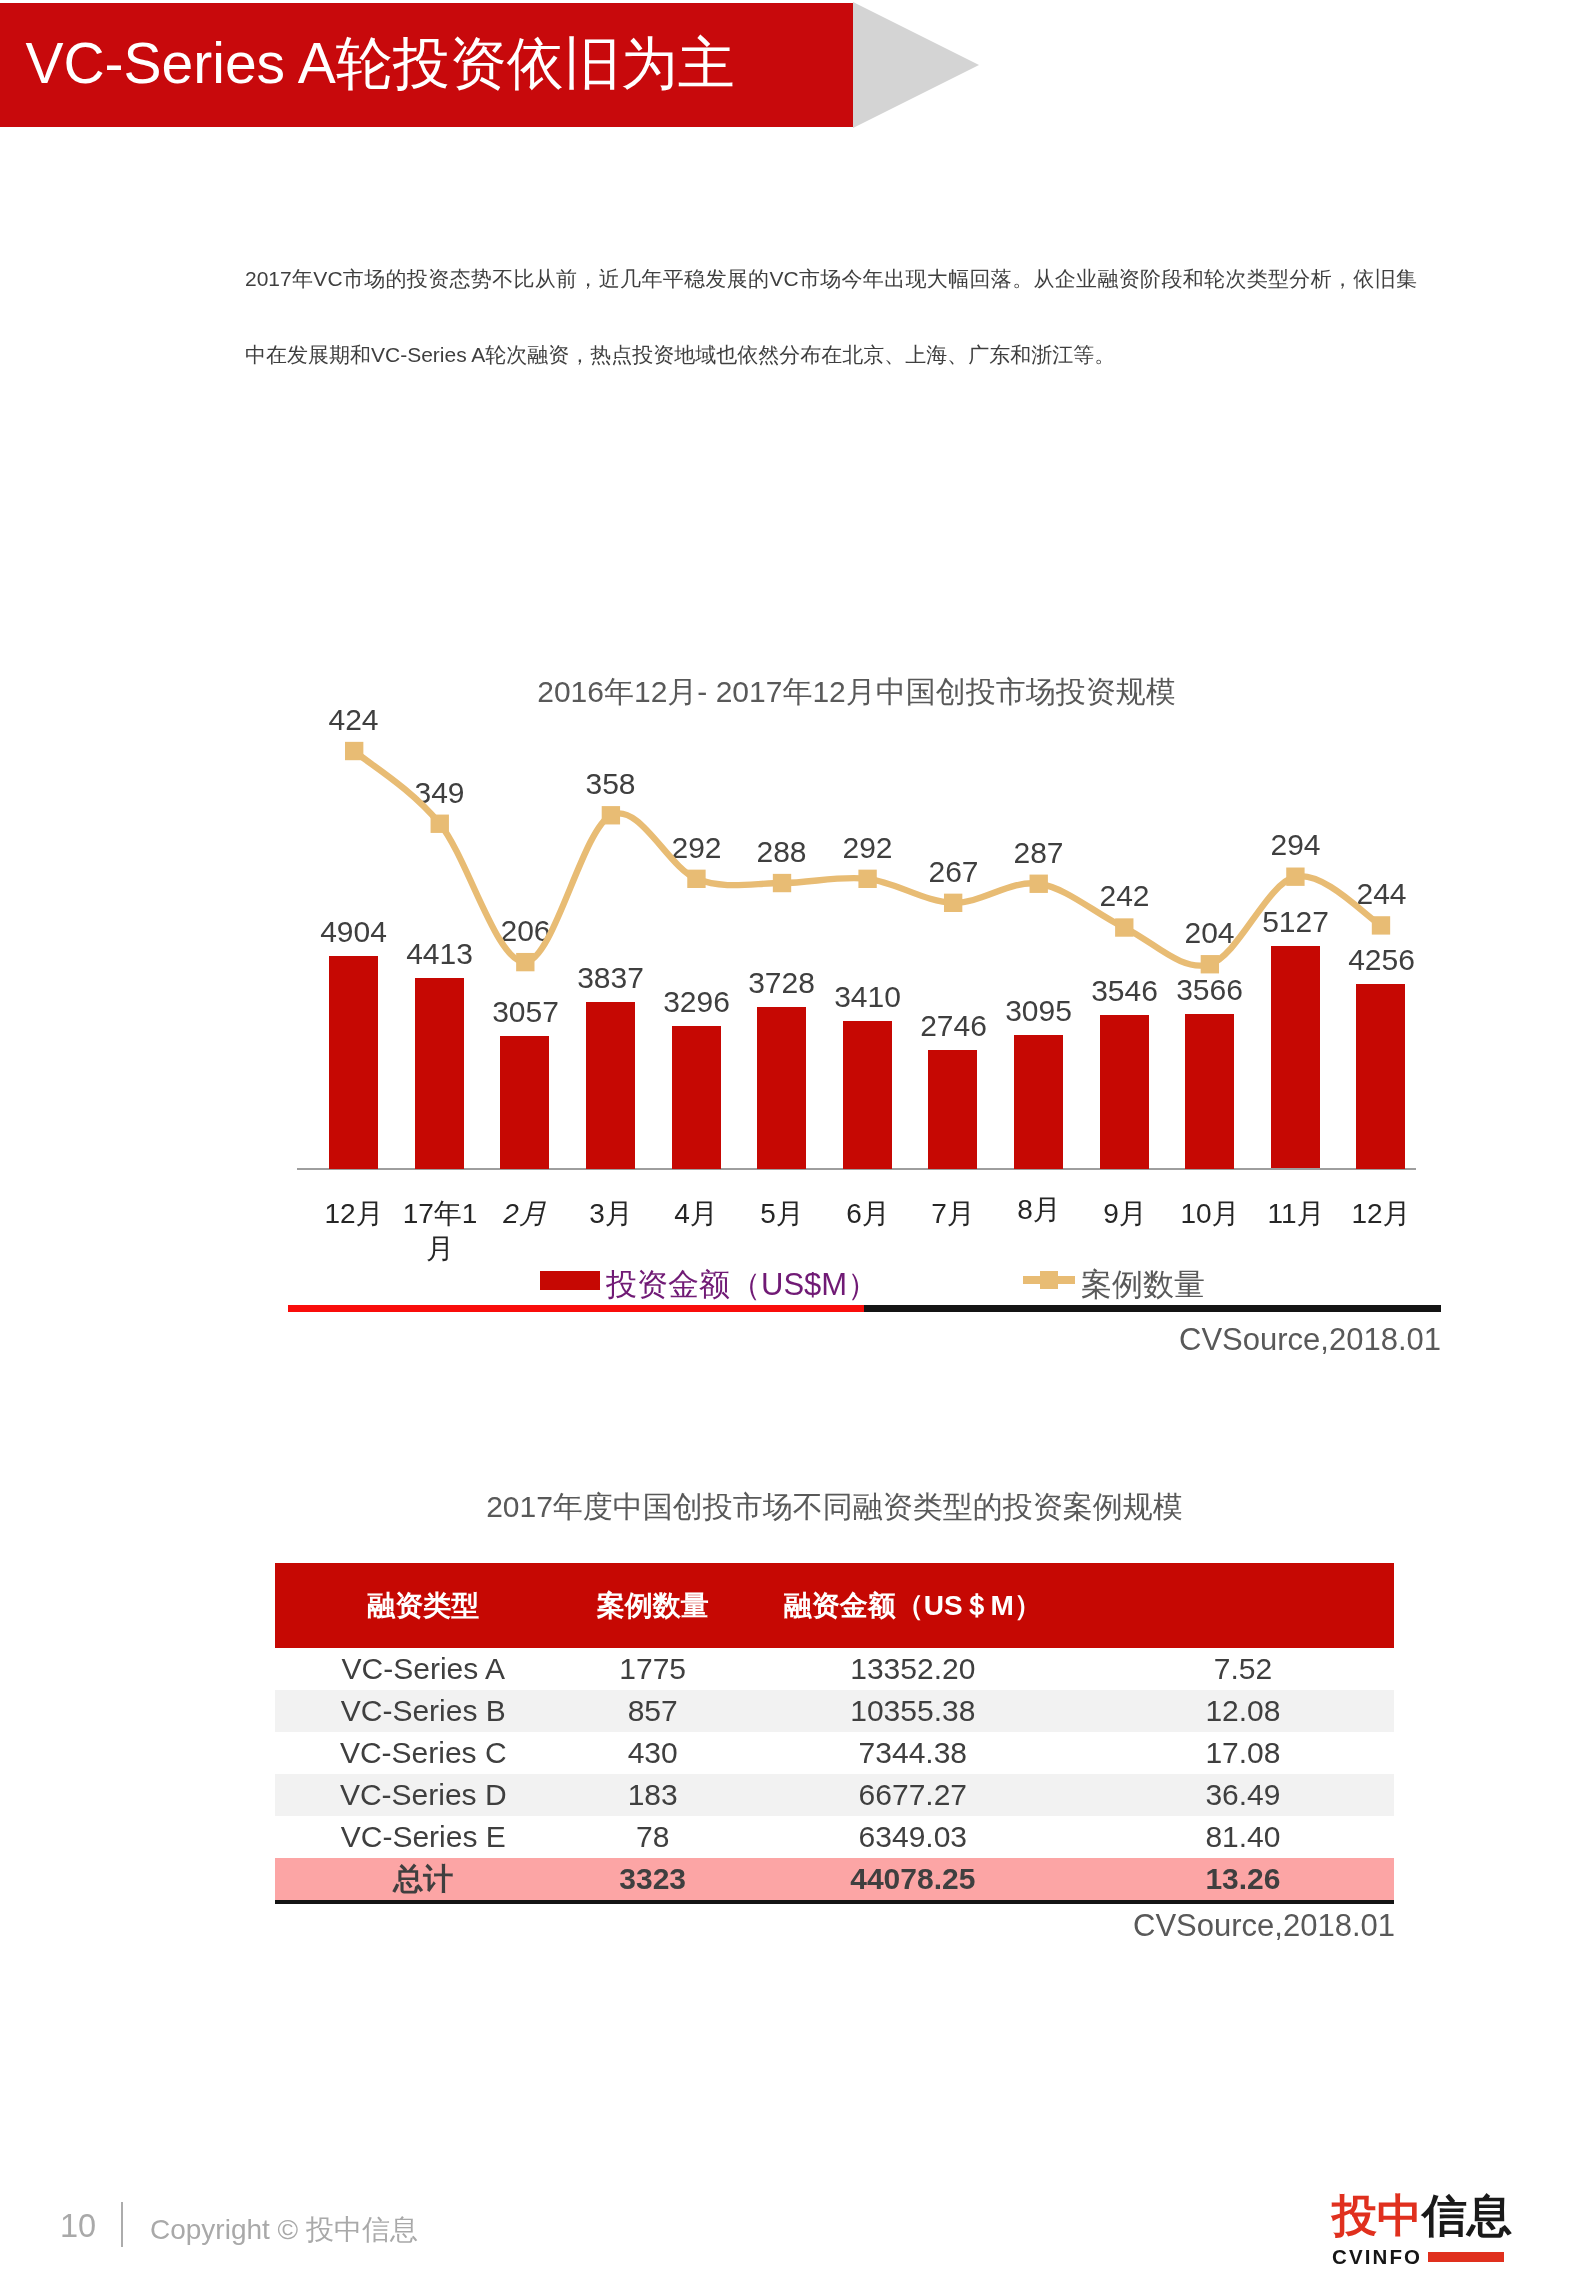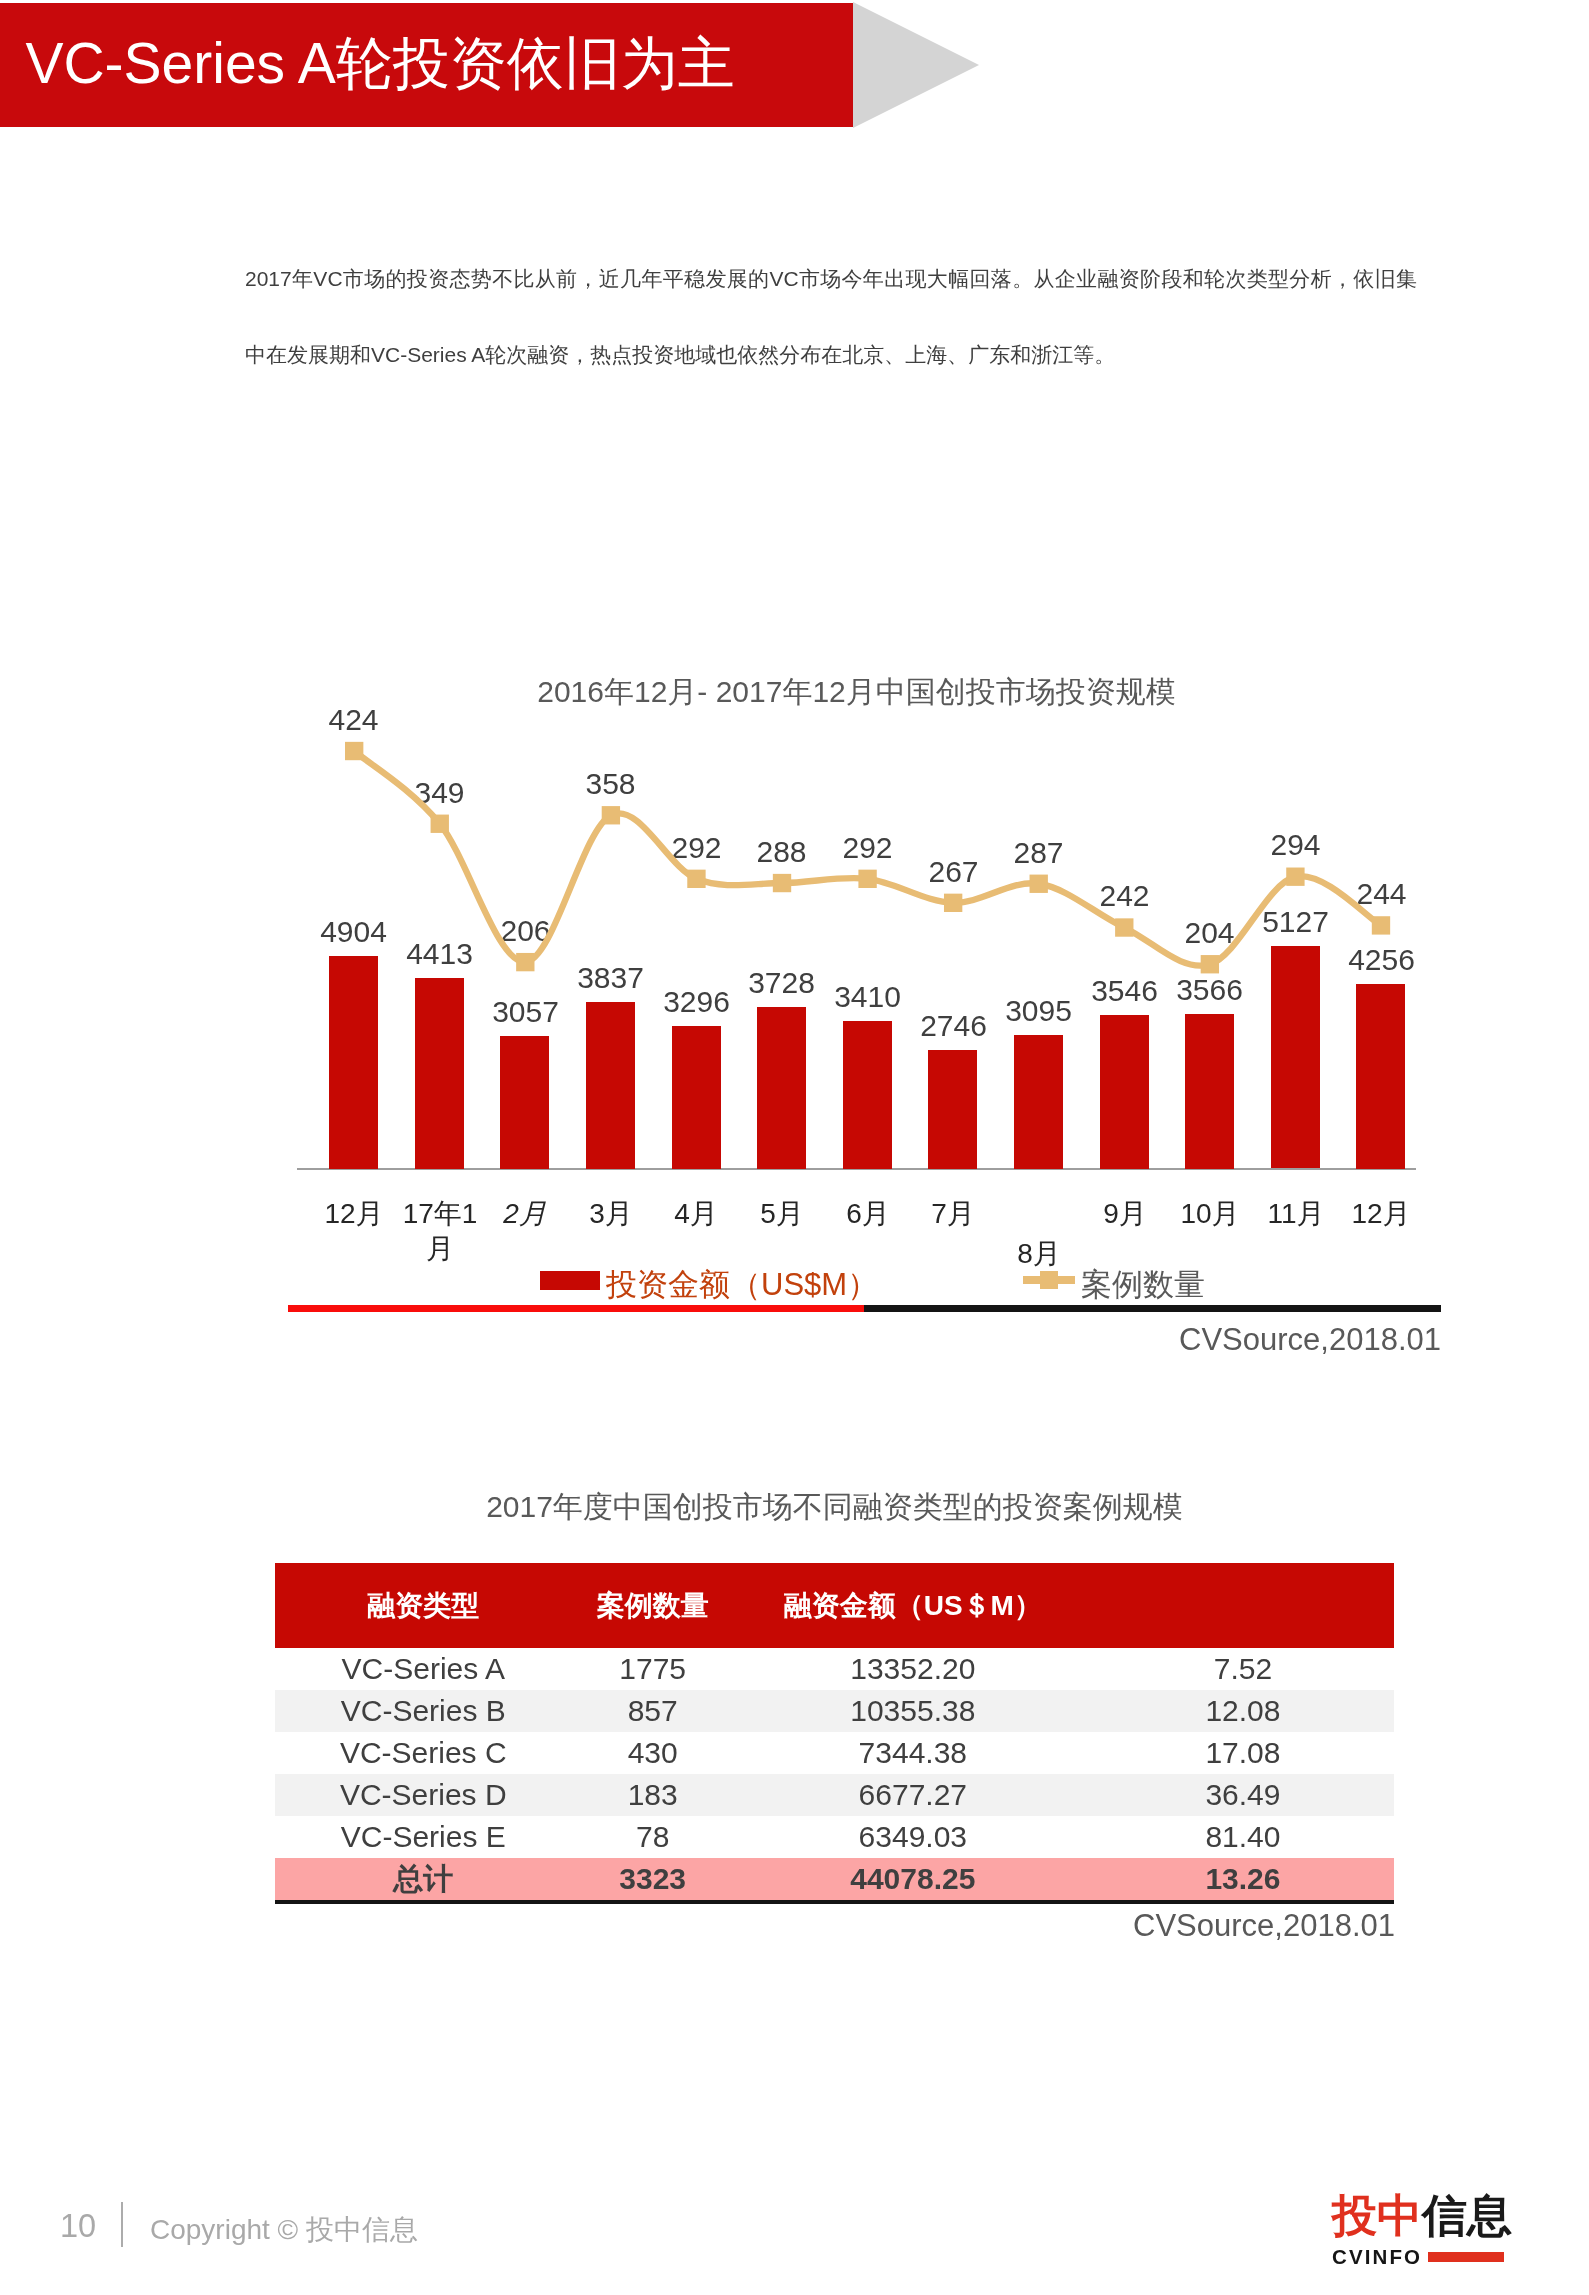--- a/index.html
+++ b/index.html
@@ -24,21 +24,21 @@
   #chart-layer{position:absolute;left:0;top:0;width:1589px;height:2295px;pointer-events:none;}
   .bar{position:absolute;background:#C60803;}
   .bar-label,.line-label{position:absolute;width:127px;text-align:center;font-size:30px;
                          line-height:34px;color:#3F3F3F;}
   .axis-line{position:absolute;left:297px;top:1168px;width:1119px;height:2.1px;background:#9E9E9E;}
   .x-label{position:absolute;width:88px;text-align:center;font-size:28px;line-height:35px;color:#262626;}
   .chart-svg{position:absolute;left:297px;top:703px;}
 
   
   .legend-swatch{position:absolute;left:540px;top:1271px;width:60px;height:19px;background:#C60803;}
-  .legend-label-1{position:absolute;left:606px;top:1264px;font-size:31px;color:#c2410c;white-space:nowrap;}
+  .legend-label-1{position:absolute;left:606px;top:1264px;font-size:31px;color:#701a75;white-space:nowrap;}
   .legend-line{position:absolute;left:1023px;top:1276px;width:52px;height:7.8px;background:#E8BC74;}
   .legend-marker{position:absolute;left:1040px;top:1271px;width:18.4px;height:18.4px;background:#E8BC74;}
   .legend-label-2{position:absolute;left:1081px;top:1264px;font-size:31px;color:#595959;white-space:nowrap;}
 
   .divider{position:absolute;left:288px;top:1305px;width:1153px;height:7px;background:#141414;}
   .divider-red{position:absolute;left:0;top:0;width:576px;height:7px;background:#F90D0B;}
   .chart-source{position:absolute;left:985px;top:1322px;width:456px;text-align:right;
                 font-size:31px;color:#595959;}
 
   
@@ -112,21 +112,21 @@
       <div class="bar-label" style="left: 804px; top: 980px;">3410</div>
       <div class="line-label" style="left: 804px; top: 831px;">292</div>
       <div class="x-label" style="left: 824px; top: 1196px;">6月</div>
       <div class="bar" style="left: 928px; top: 1050px; width: 49px; height: 119px; background: rgb(198, 8, 3);"></div>
       <div class="bar-label" style="left: 890px; top: 1009px;">2746</div>
       <div class="line-label" style="left: 890px; top: 855px;">267</div>
       <div class="x-label" style="left: 909px; top: 1196px;">7月</div>
       <div class="bar" style="left: 1014px; top: 1035px; width: 49px; height: 134px; background: rgb(198, 8, 3);"></div>
       <div class="bar-label" style="left: 975px; top: 994px;">3095</div>
       <div class="line-label" style="left: 975px; top: 836px;">287</div>
-      <div class="x-label" style="left: 995px; top: 1236px;">8月</div>
+      <div class="x-label" style="left: 995px; top: 1192px;">8月</div>
       <div class="bar" style="left: 1100px; top: 1015px; width: 49px; height: 154px; background: rgb(198, 8, 3);"></div>
       <div class="bar-label" style="left: 1061px; top: 974px;">3546</div>
       <div class="line-label" style="left: 1061px; top: 879px;">242</div>
       <div class="x-label" style="left: 1081px; top: 1196px;">9月</div>
       <div class="bar" style="left: 1185px; top: 1014px; width: 49px; height: 155px; background: rgb(198, 8, 3);"></div>
       <div class="bar-label" style="left: 1146px; top: 973px;">3566</div>
       <div class="line-label" style="left: 1146px; top: 916px;">204</div>
       <div class="x-label" style="left: 1166px; top: 1196px;">10月</div>
       <div class="bar" style="left: 1271px; top: 946px; width: 49px; height: 222px; background: rgb(198, 8, 3);"></div>
       <div class="bar-label" style="left: 1232px; top: 905px;">5127</div>

